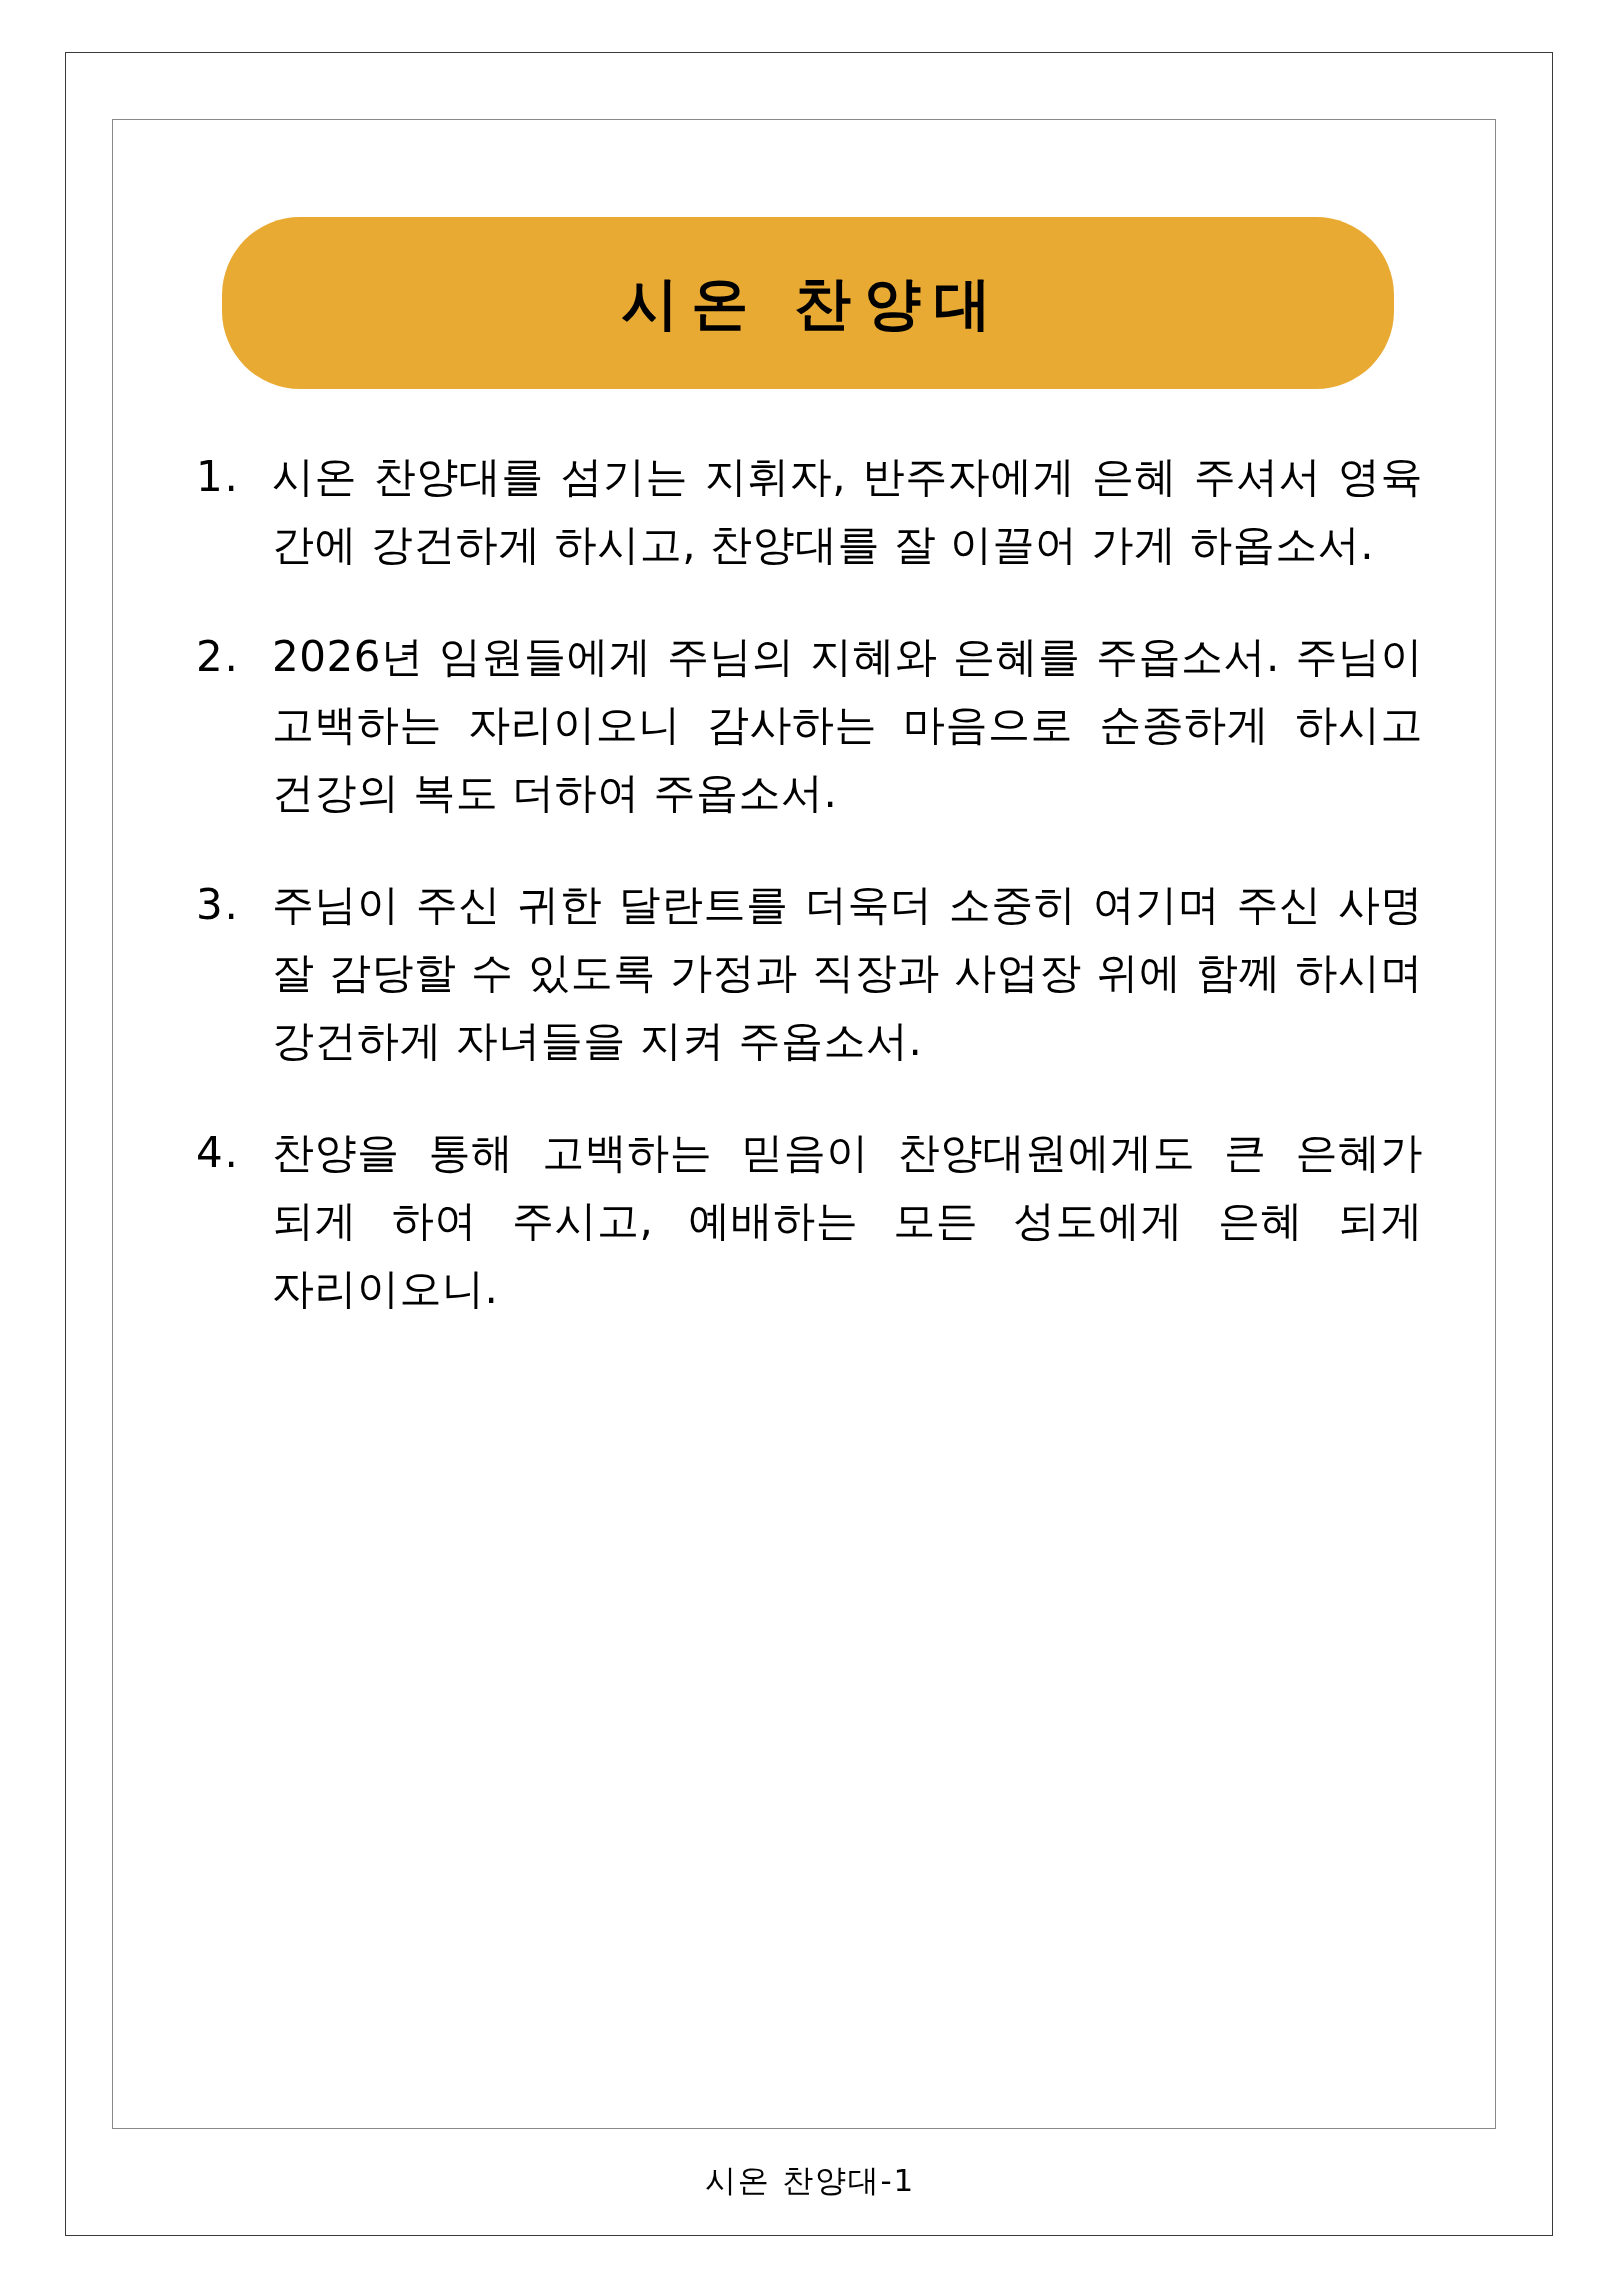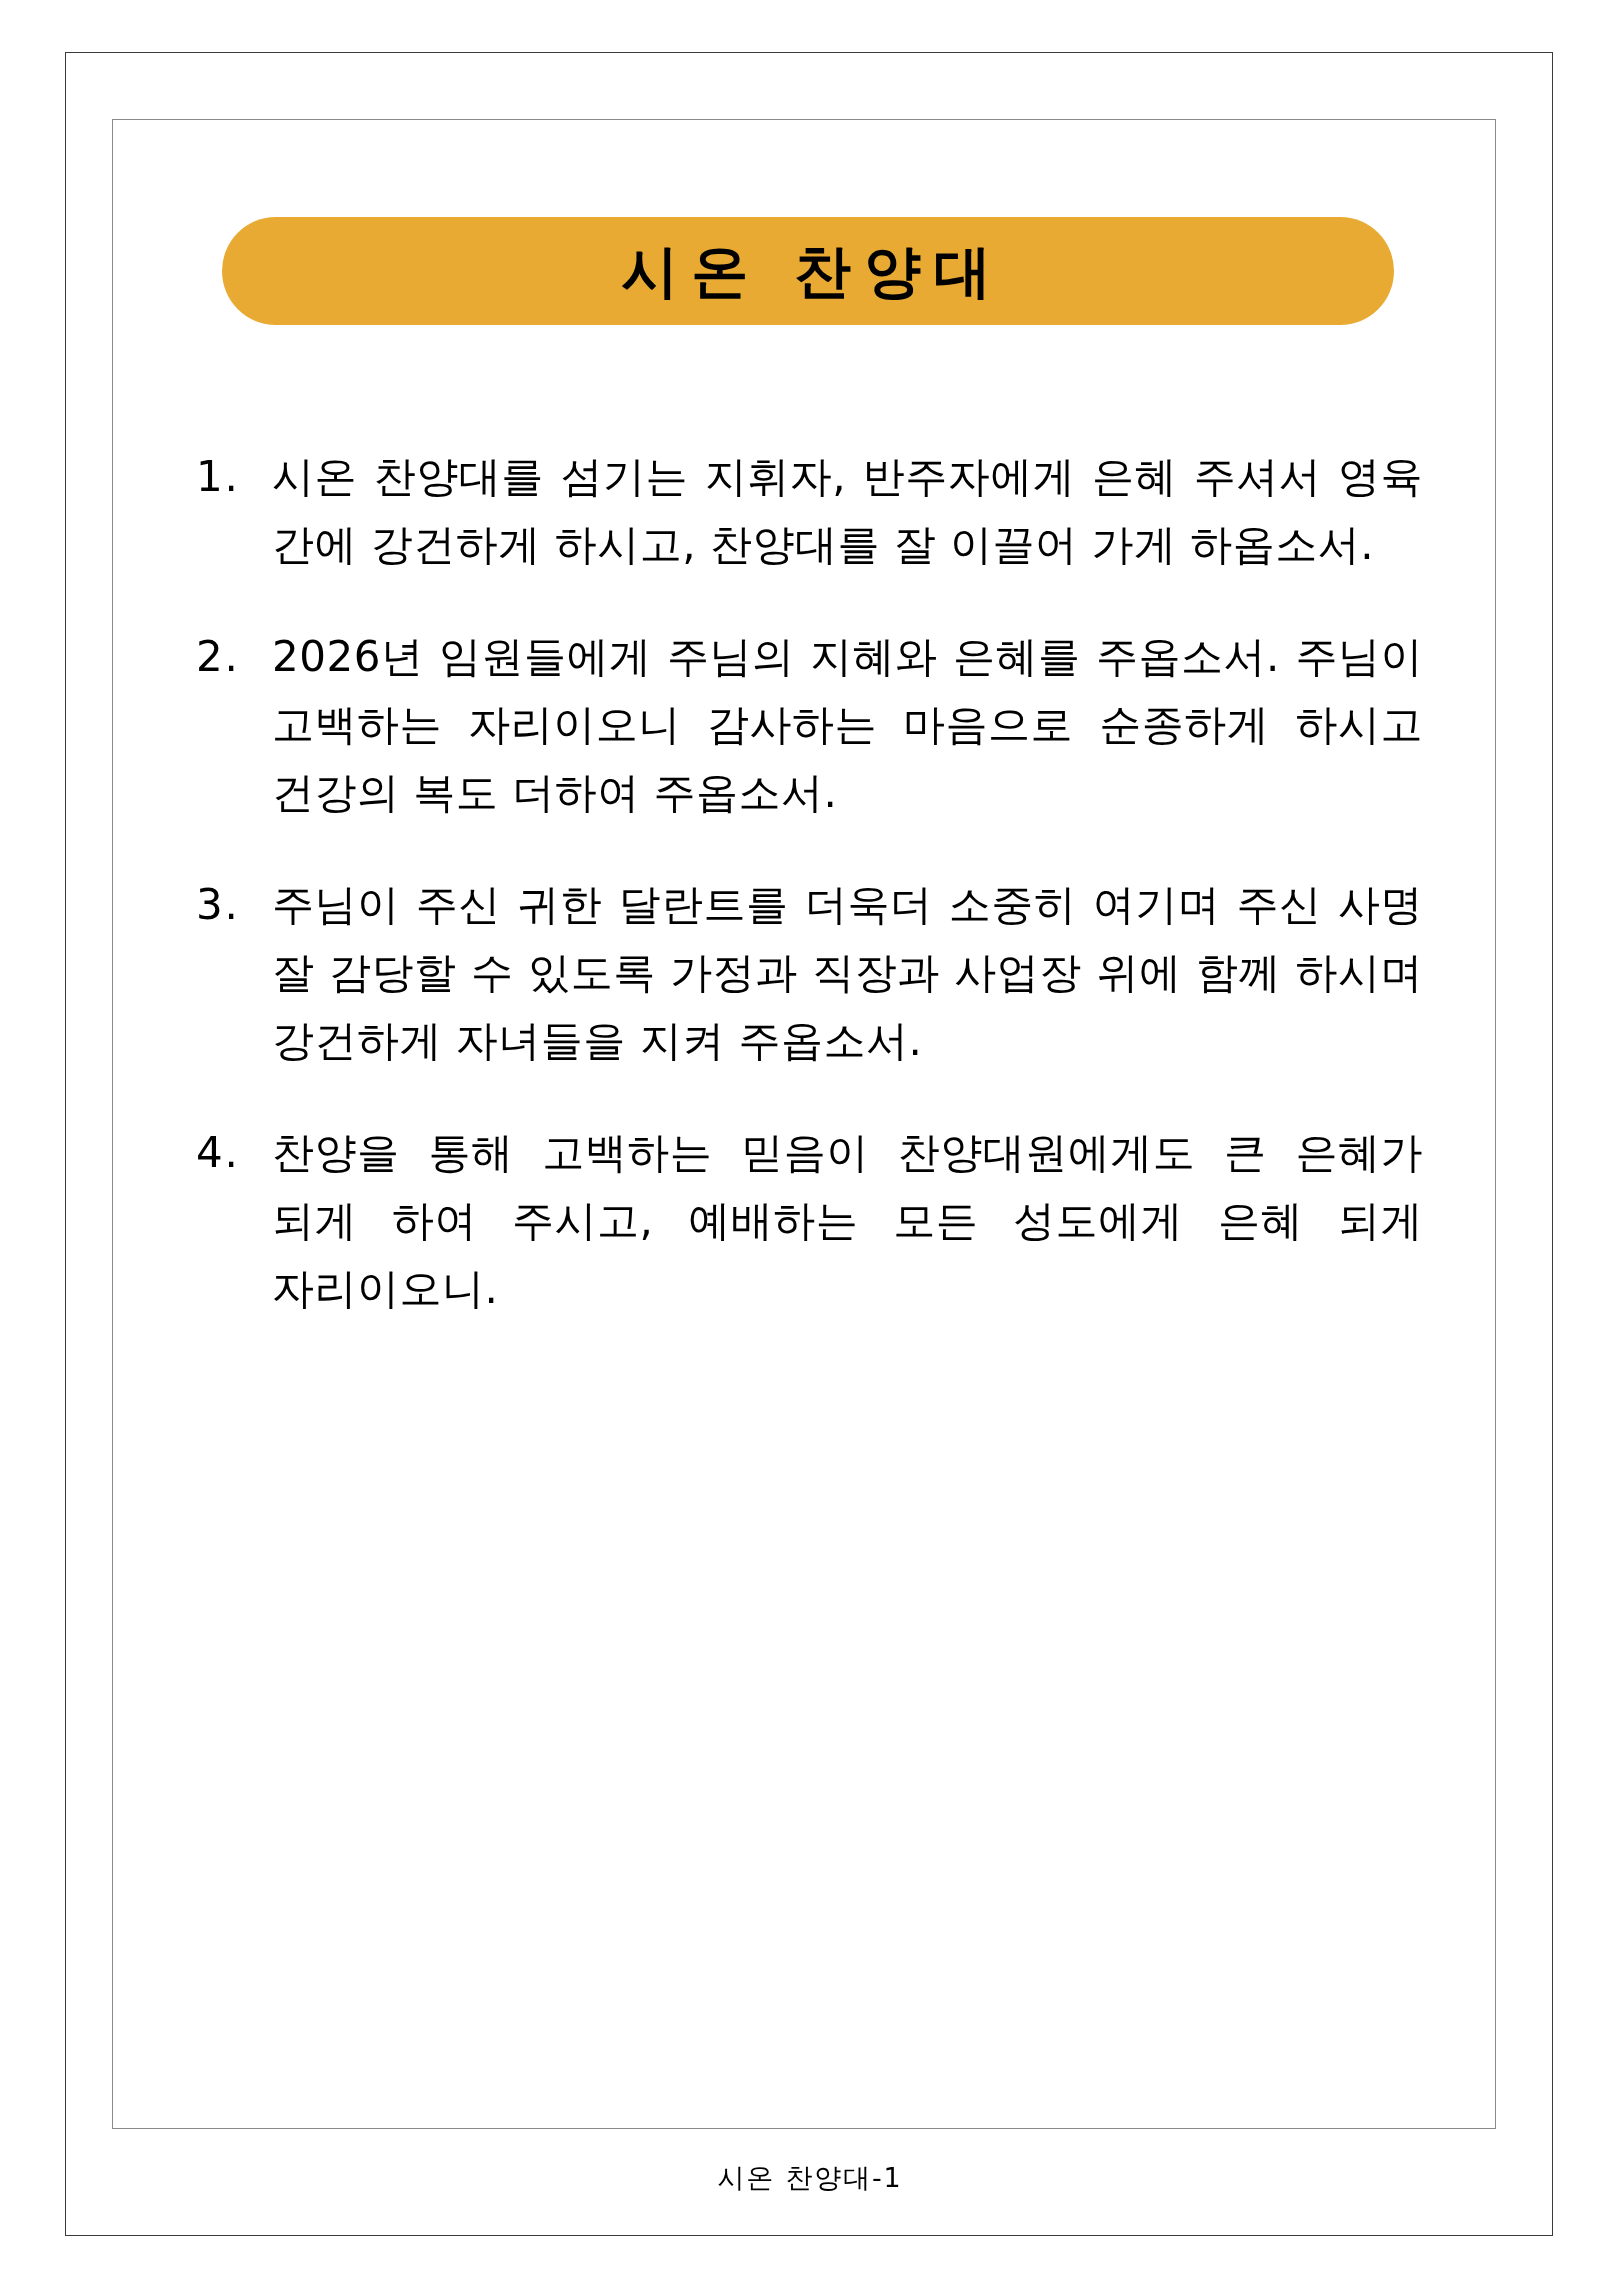--- a/index.html
+++ b/index.html
@@ -32,21 +32,21 @@
     height: 2010px;
     border: 1.8px solid #8a8a8a;
     box-sizing: border-box;
     background: #ffffff;
   }
   .title-pill {
     position: absolute;
     left: 109px;
     top: 97px;
     width: 1172px;
-    height: 108px;
+    height: 172px;
     background: #e8aa33;
     border-radius: 78px;
     display: flex;
     align-items: center;
     justify-content: center;
     box-sizing: border-box;
   }
   .title-pill .title-text {
     font-size: 57px;
     font-weight: bold;
@@ -83,21 +83,21 @@
     word-break: keep-all;
     letter-spacing: 0.5px;
     margin-left: 8px;
   }
   .footer {
     position: absolute;
     left: 0;
     top: 2107px;
     width: 1488px;
     text-align: center;
-    font-size: 27px;
+    font-size: 31px;
     letter-spacing: 1.8px;
   }
 </style>
 </head>
 <body>
 
 <div class="page">
   <div class="inner-frame">
 
     <div class="title-pill">

